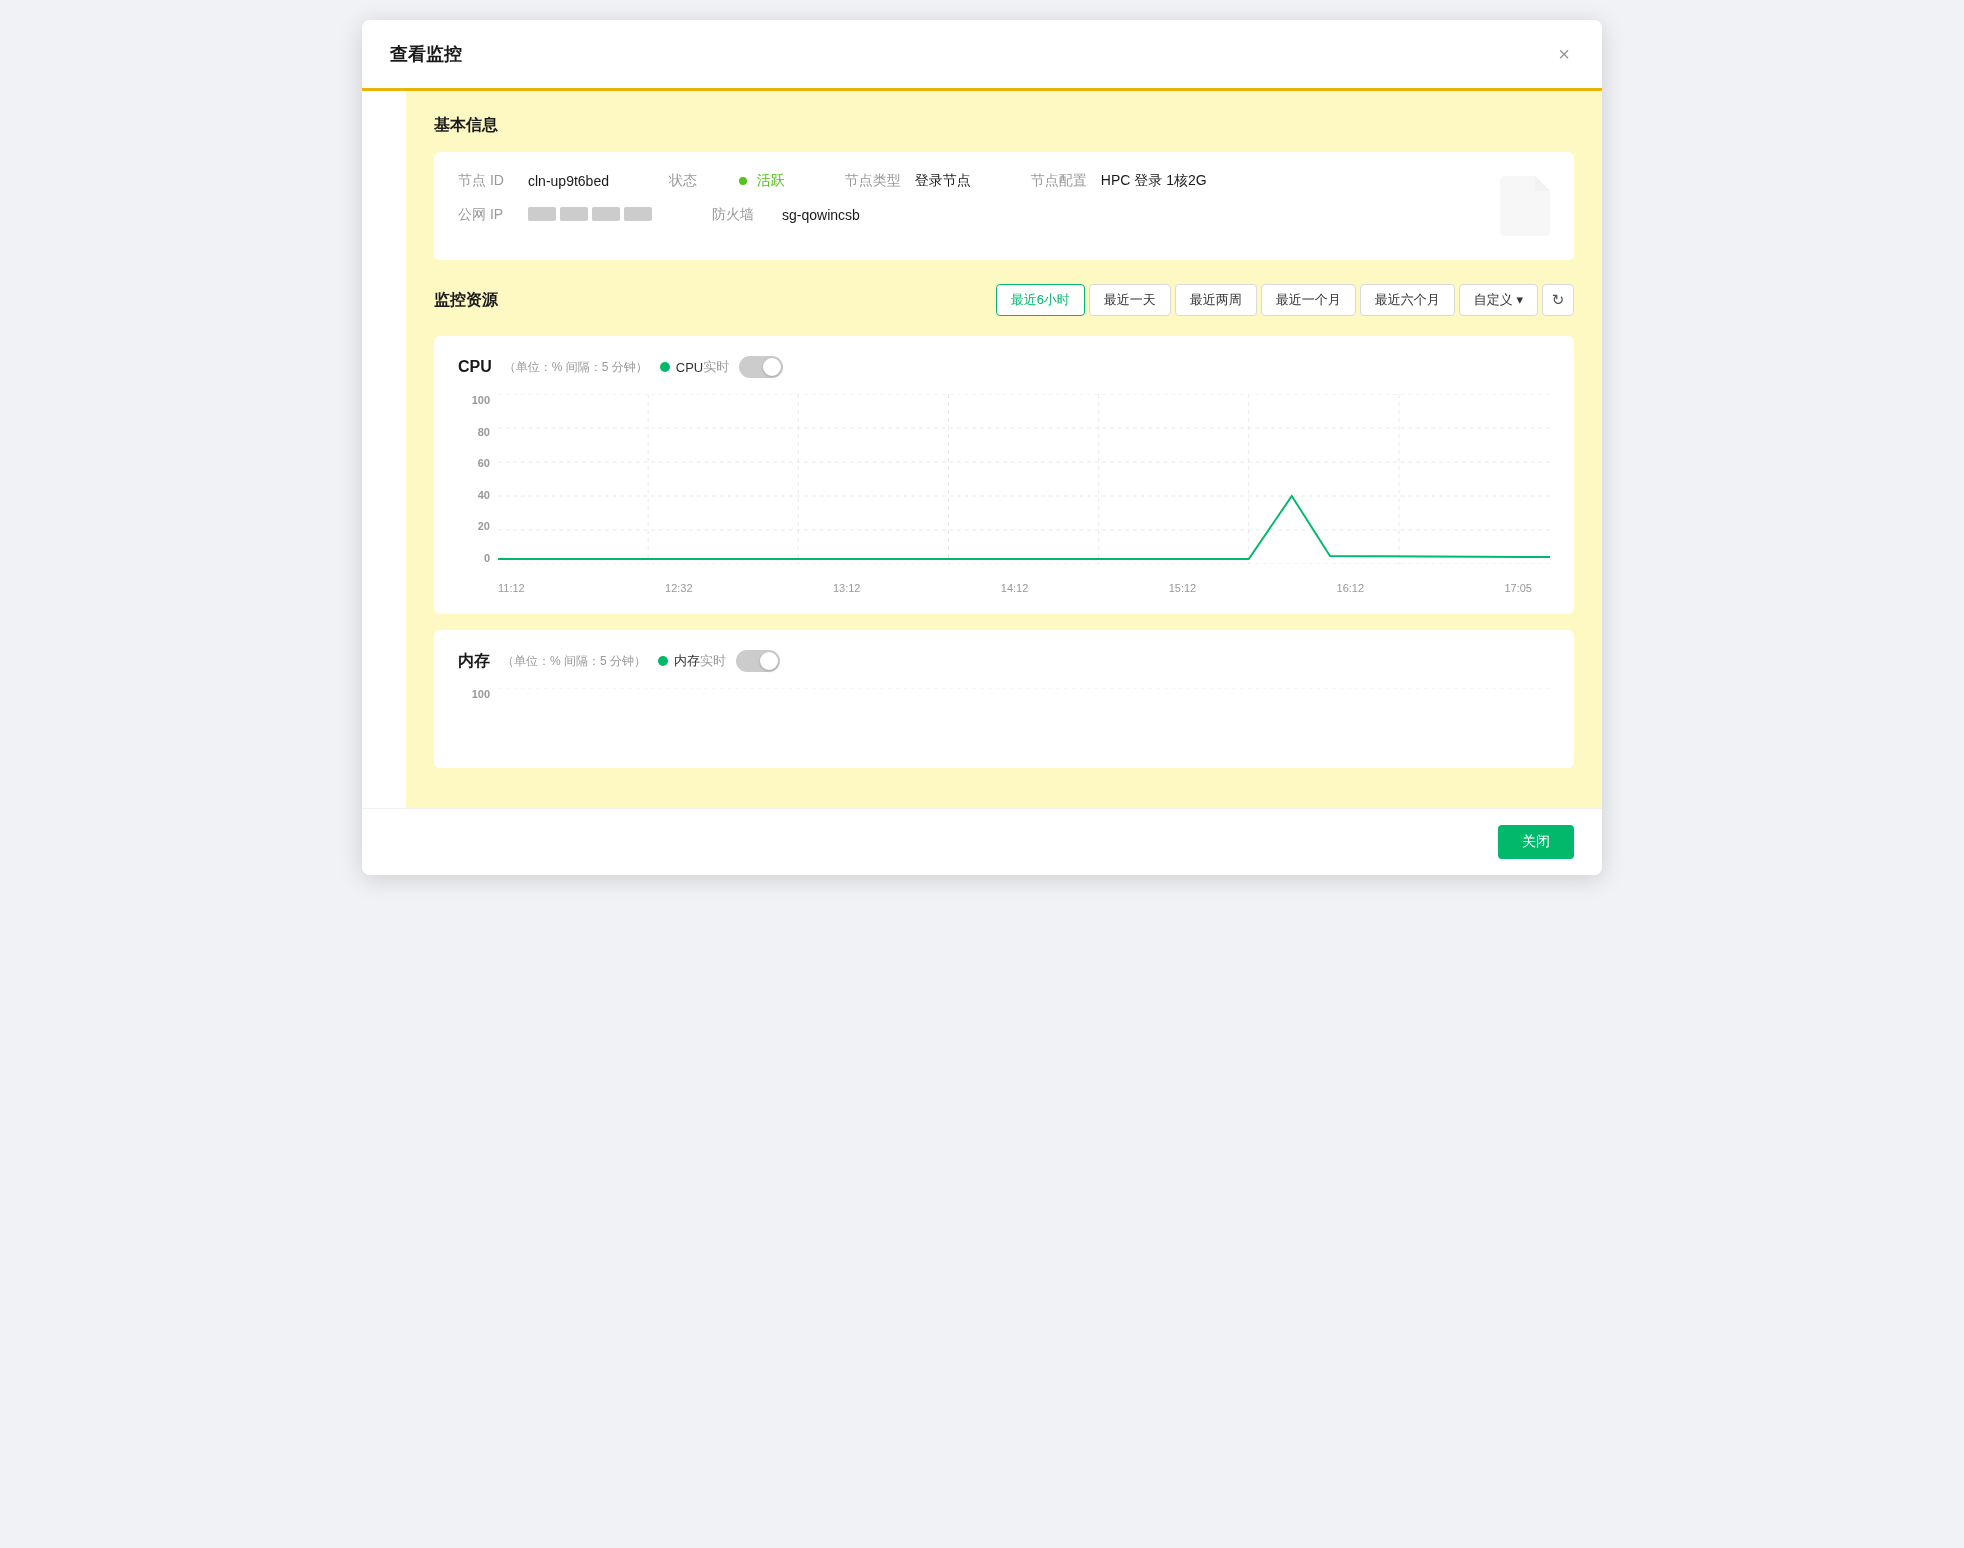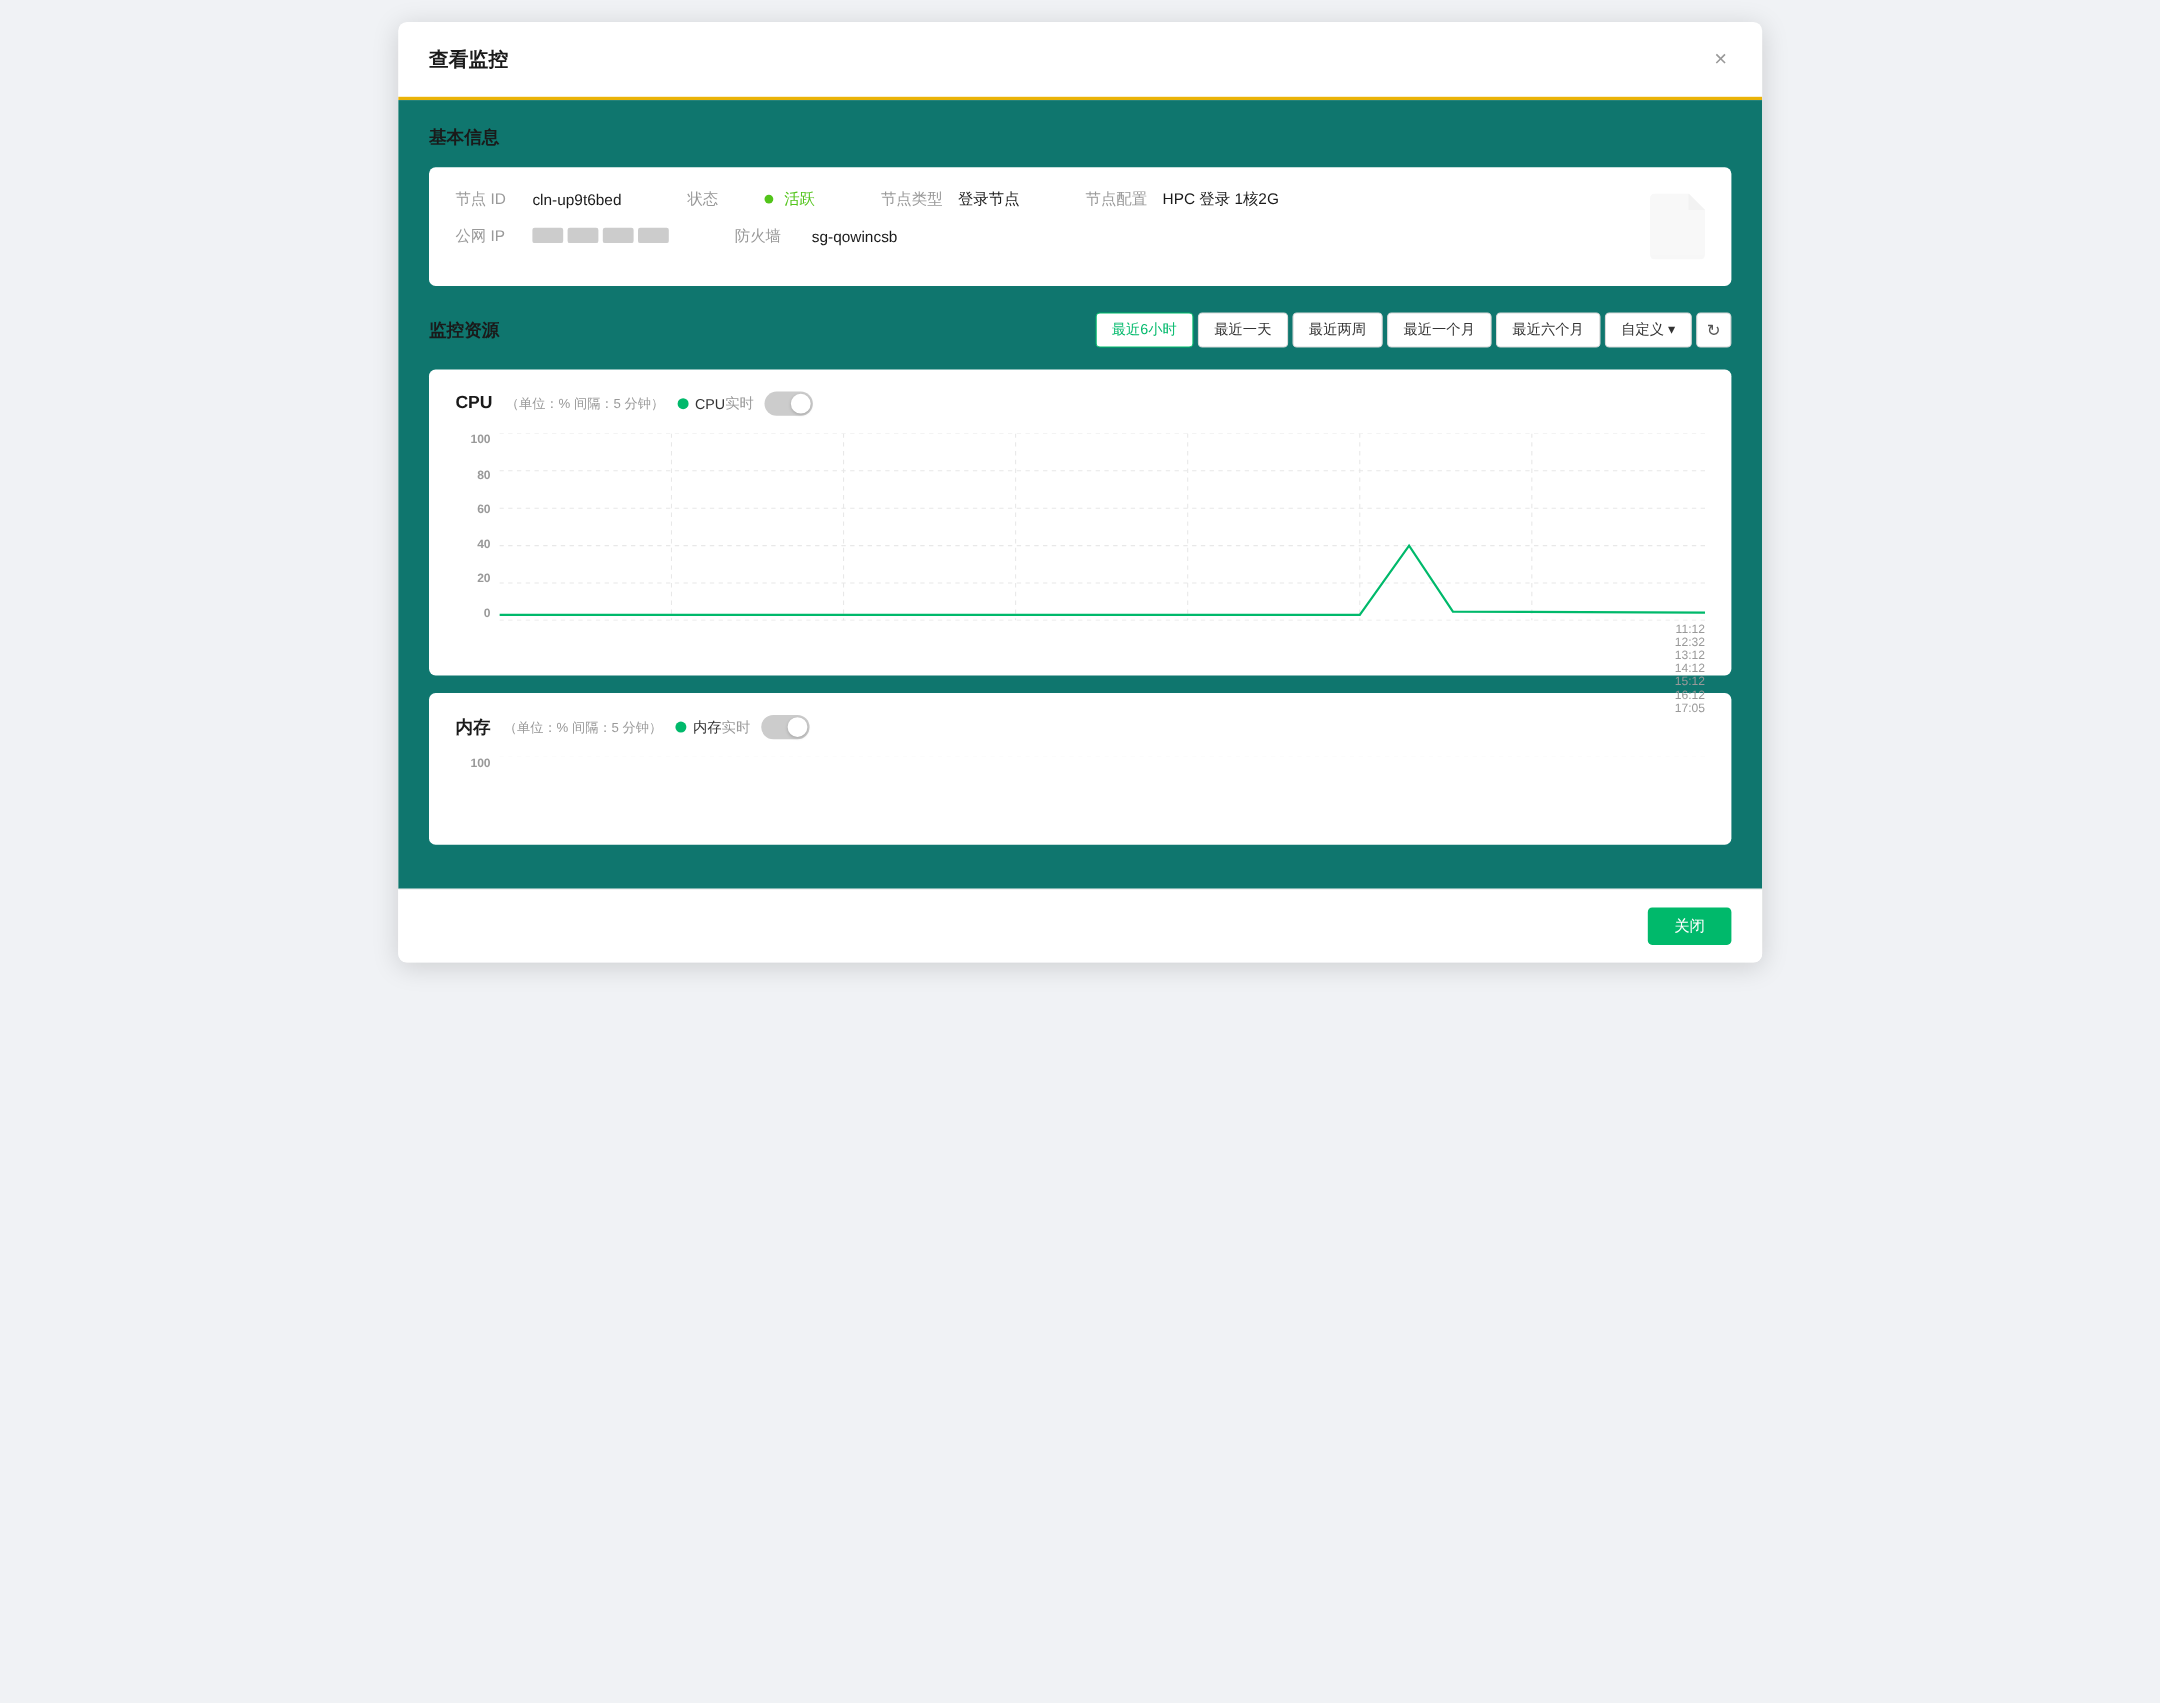--- a/index.html
+++ b/index.html
@@ -35,21 +35,22 @@
       cursor: pointer;
       color: #999;
       font-size: 20px;
       line-height: 1;
       background: none;
       border: none;
       padding: 4px;
     }
     .modal-body {
       padding: 24px 28px;
-      background: #0f766e;
+      background: #fef9c3;
+      margin-left: 44px;
     }
     .section-title {
       font-size: 16px;
       font-weight: 600;
       color: #1a1a1a;
       margin-bottom: 16px;
     }
     .info-card {
       background: #fff;
       border-radius: 6px;
@@ -236,26 +237,26 @@
     .chart-plot {
       position: absolute;
       left: 40px;
       right: 0;
       top: 0;
       bottom: 30px;
     }
     .chart-x-axis {
       position: absolute;
       left: 40px;
-      right: 0;
+      right: 18px;
       bottom: 0;
       height: 28px;
       display: flex;
+      justify-content: space-between;
       align-items: flex-end;
-      flex-direction: column;
     }
     .x-label {
       font-size: 11px;
       color: #999;
     }
     .modal-footer {
       display: flex;
       justify-content: flex-end;
       padding: 16px 28px;
       background: #fff;

